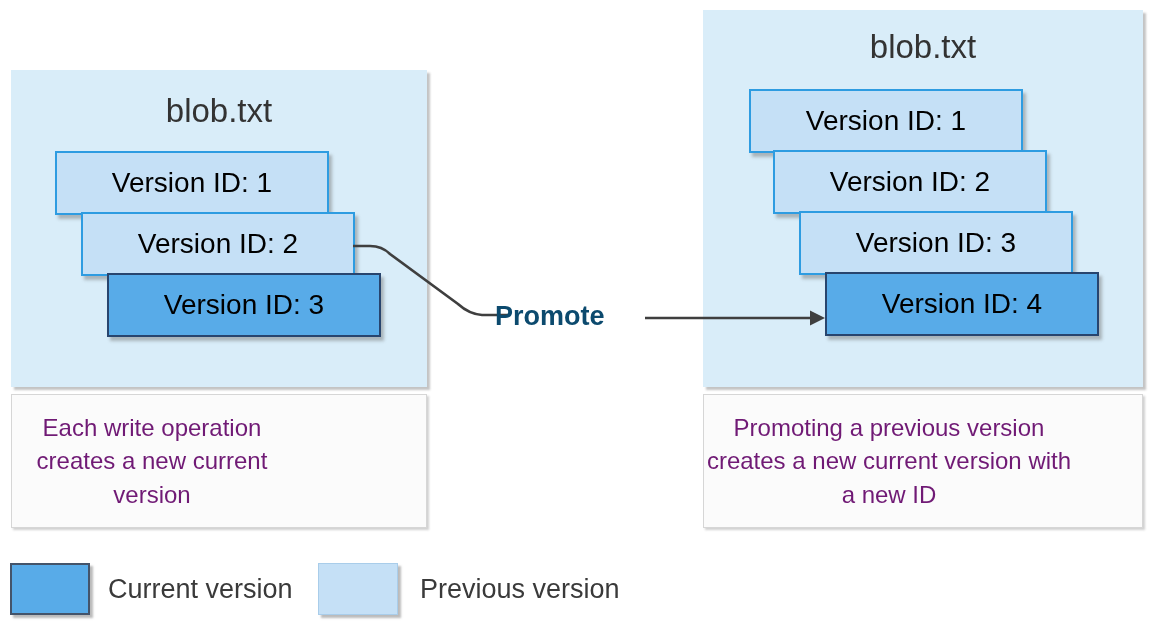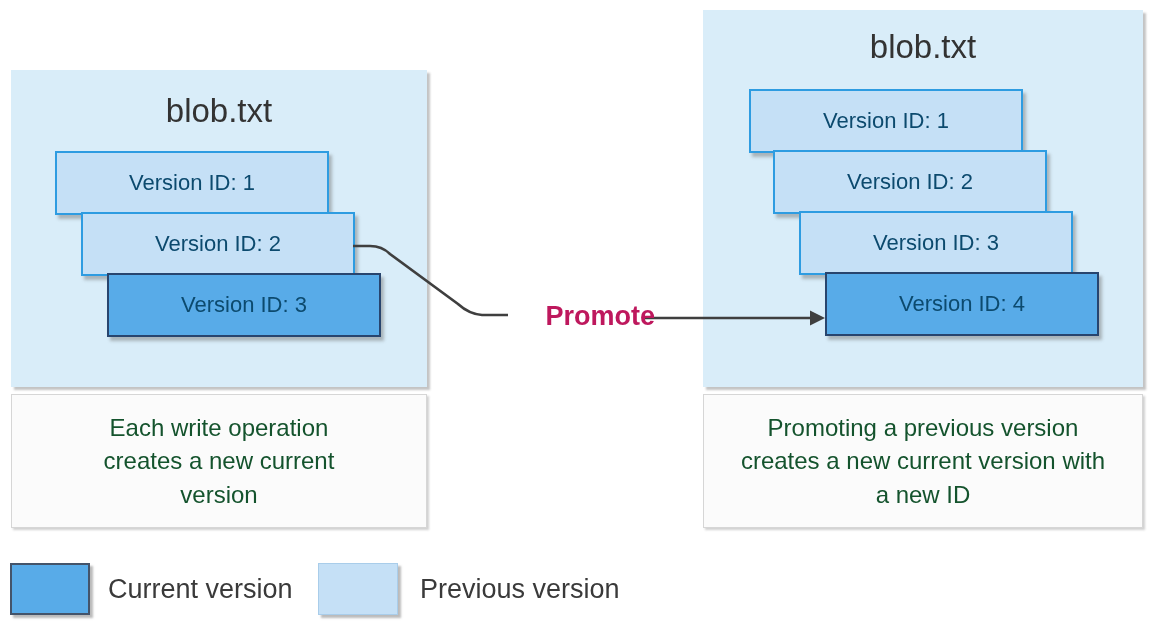--- a/index.html
+++ b/index.html
@@ -22,50 +22,50 @@
     position:absolute;left:0;right:0;text-align:center;
     font-size:33px;color:#333333;
   }
   .panel-left .panel-title{top:22px;}
   .panel-right .panel-title{top:18px;}
   .vbox{
     position:absolute;
     width:274px;height:64px;
     box-sizing:border-box;
     display:flex;align-items:center;justify-content:center;
-    font-size:22px;color:#0c4a6e;
+    font-size:28px;color:#000000;
     box-shadow:3px 4px 3px rgba(110,110,110,0.45);
   }
   .vbox.previous{
     background:var(--previous_fill,#c5e0f6);
     border:2px solid var(--previous_border,#2e9ce1);
   }
   .vbox.current{
     background:var(--current_fill,#58abe8);
     border:2px solid var(--current_border,#28456e);
   }
   .caption{
     position:absolute;
     background:var(--caption_fill,#fbfbfb);
     border:1px solid var(--caption_border,#d6d6d6);
     box-sizing:border-box;
     box-shadow:2px 2px 2px rgba(140,140,140,0.4);
-    display:flex;align-items:center;justify-content:center;
+    display:flex;align-items:center;
     text-align:center;
-    font-size:24px;line-height:1.38;color:#14532d;
+    font-size:24px;line-height:1.38;color:#701a75;
   }
   .caption-left{left:11px;top:394px;width:416px;height:134px;}
   .caption-right{left:703px;top:394px;width:440px;height:134px;}
   .caption-left .caption-text{width:280px;}
   .caption-right .caption-text{width:370px;}
   .promote-label{
     position:absolute;
     left:495px;top:301px;width:160px;
-    text-align:right;
-    font-size:27px;font-weight:bold;color:#be185d;
+    text-align:left;
+    font-size:27px;font-weight:bold;color:#0c4a6e;
   }
   .legend-swatch{
     position:absolute;
     width:80px;height:52px;
     box-sizing:border-box;
     box-shadow:3px 3px 2px rgba(120,120,120,0.5);
   }
   .legend-swatch.current{
     left:10px;top:563px;
     background:var(--current_fill,#58abe8);

